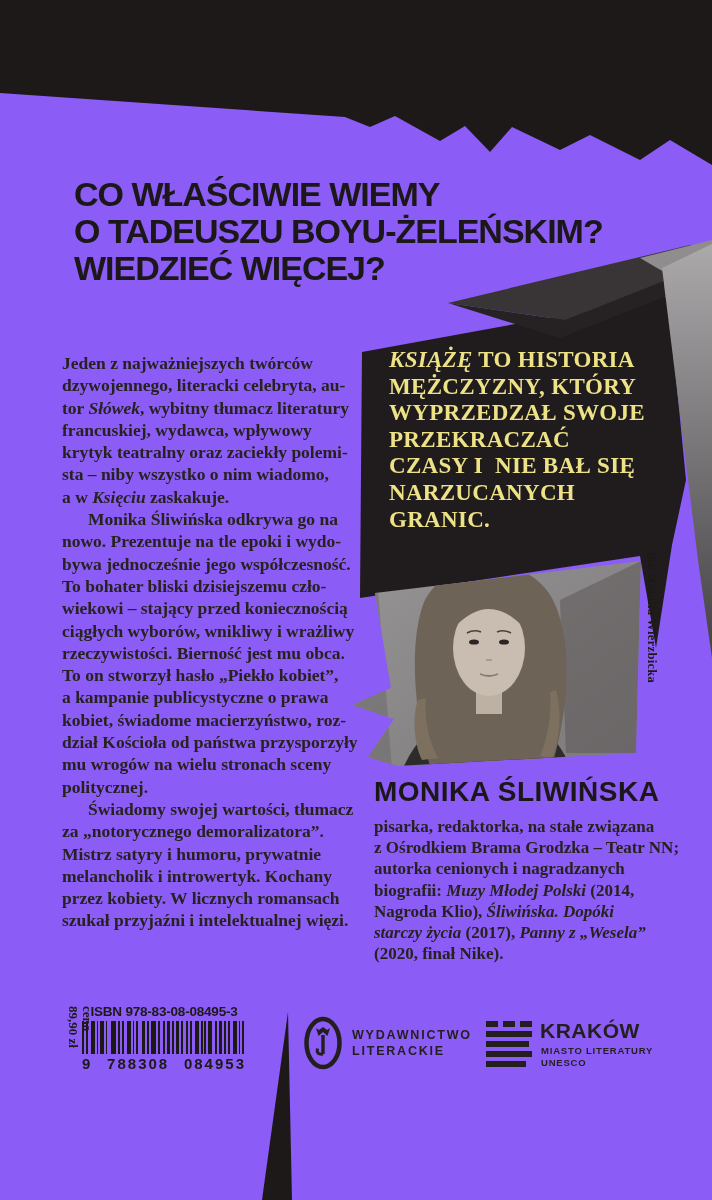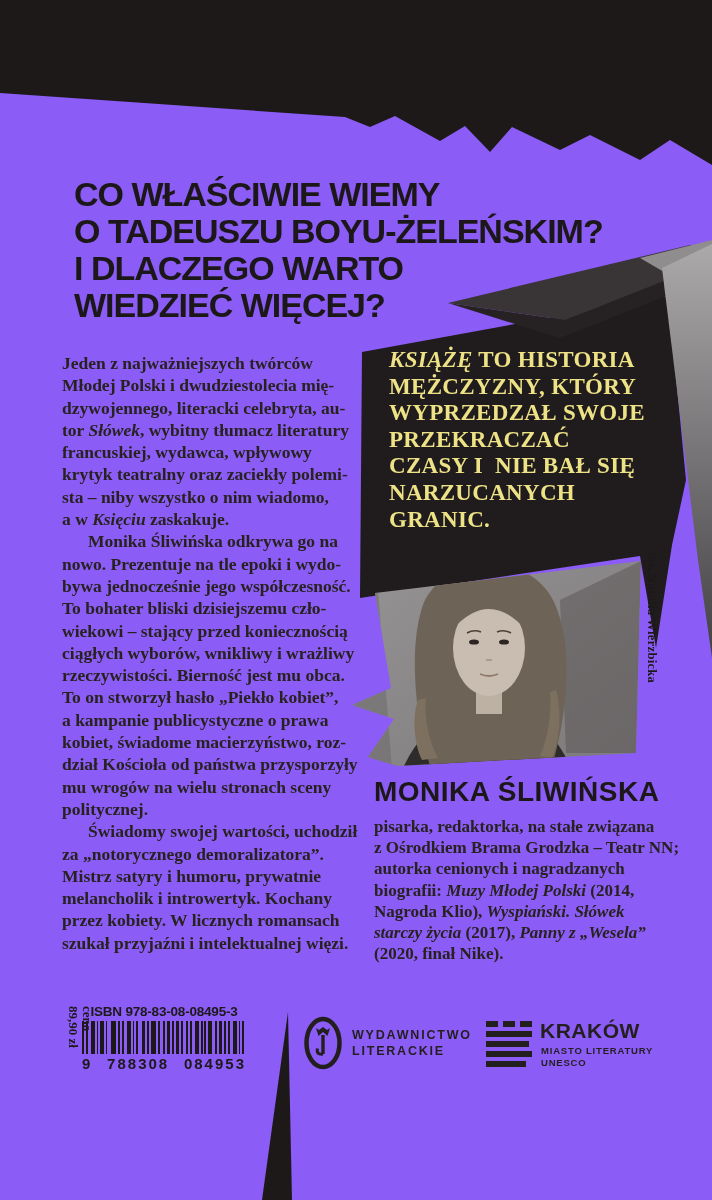--- a/index.html
+++ b/index.html
@@ -158,28 +158,26 @@
       <rect x="0" y="10" width="46" height="6" fill="#231f1e"></rect>
       <rect x="0" y="20" width="43" height="6" fill="#231f1e"></rect>
       <rect x="0" y="30" width="46" height="6" fill="#231f1e"></rect>
       <rect x="0" y="40" width="40" height="6" fill="#231f1e"></rect>
     </g>
   </svg>
 
   <div id="heading" class="abs lines">
       <div class="ln">CO WŁAŚCIWIE WIEMY</div>
       <div class="ln">O TADEUSZU BOYU-ŻELEŃSKIM?</div>
-      <div class="ln">I DLACZEGO WARTO</div>
       <div class="ln">WIEDZIEĆ WIĘCEJ?</div>
     </div>
 
   <div id="intro" class="abs">
     <div class="para lines">
         <div class="ln">Jeden z najważniejszych twórców</div>
-        <div class="ln">Młodej Polski i dwudziestolecia mię-</div>
         <div class="ln">dzywojennego, literacki celebryta, au-</div>
         <div class="ln">tor <i>Słówek</i>, wybitny tłumacz literatury</div>
         <div class="ln">francuskiej, wydawca, wpływowy</div>
         <div class="ln">krytyk teatralny oraz zaciekły polemi-</div>
         <div class="ln">sta – niby wszystko o nim wiadomo,</div>
         <div class="ln">a w <i>Księciu</i> zaskakuje.</div>
       </div>
     <div class="para ind lines">
         <div class="ln">Monika Śliwińska odkrywa go na</div>
         <div class="ln">nowo. Prezentuje na tle epoki i wydo-</div>
@@ -189,21 +187,21 @@
         <div class="ln">ciągłych wyborów, wnikliwy i wrażliwy</div>
         <div class="ln">rzeczywistości. Bierność jest mu obca.</div>
         <div class="ln">To on stworzył hasło „Piekło kobiet”,</div>
         <div class="ln">a kampanie publicystyczne o prawa</div>
         <div class="ln">kobiet, świadome macierzyństwo, roz-</div>
         <div class="ln">dział Kościoła od państwa przysporzyły</div>
         <div class="ln">mu wrogów na wielu stronach sceny</div>
         <div class="ln">politycznej.</div>
       </div>
     <div class="para ind lines">
-        <div class="ln">Świadomy swojej wartości, uchodził</div>
+        <div class="ln">Świadomy swojej wartości, tłumacz</div>
         <div class="ln">za „notorycznego demoralizatora”.</div>
         <div class="ln">Mistrz satyry i humoru, prywatnie</div>
         <div class="ln">melancholik i introwertyk. Kochany</div>
         <div class="ln">przez kobiety. W licznych romansach</div>
         <div class="ln">szukał przyjaźni i intelektualnej więzi.</div>
       </div>
   </div>
 
   <div id="quote" class="abs lines">
       <div class="ln"><i>KSIĄŻĘ</i> TO HISTORIA</div>
@@ -217,21 +215,21 @@
 
   <div id="photo-credit" class="abs">fot. Natalia Wierzbicka</div>
 
   <div id="author-name" class="abs">MONIKA ŚLIWIŃSKA</div>
 
   <div id="author-bio" class="abs lines">
       <div class="ln">pisarka, redaktorka, na stałe związana</div>
       <div class="ln">z Ośrodkiem Brama Grodzka – Teatr NN;</div>
       <div class="ln">autorka cenionych i nagradzanych</div>
       <div class="ln">biografii: <i>Muzy Młodej Polski</i> (2014,</div>
-      <div class="ln">Nagroda Klio), <i>Wyspiański. Słówek</i></div>
+      <div class="ln">Nagroda Klio), <i>Śliwińska. Dopóki</i></div>
       <div class="ln"><i>starczy życia</i> (2017), <i>Panny z „Wesela”</i></div>
       <div class="ln">(2020, finał Nike).</div>
     </div>
 
   <div id="price" class="abs lines"><div class="ln">cena</div><div class="ln">89,90 zł</div></div>
 
   <div id="isbn-block" class="abs">
     <div id="isbn-label">ISBN 978-83-08-08495-3</div>
     <div id="barcode"><span class="bar" style="width:1.8px"></span><span class="bar sp" style="width:1.8px"></span><span class="bar" style="width:1.8px"></span><span class="bar sp" style="width:3.6px"></span><span class="bar" style="width:3.6px"></span><span class="bar sp" style="width:1.8px"></span><span class="bar" style="width:1.8px"></span><span class="bar sp" style="width:1.8px"></span><span class="bar" style="width:3.6px"></span><span class="bar sp" style="width:1.8px"></span><span class="bar" style="width:1.8px"></span><span class="bar sp" style="width:3.6px"></span><span class="bar" style="width:5.4px"></span><span class="bar sp" style="width:1.8px"></span><span class="bar" style="width:1.8px"></span><span class="bar sp" style="width:1.8px"></span><span class="bar" style="width:1.8px"></span><span class="bar sp" style="width:3.6px"></span><span class="bar" style="width:3.6px"></span><span class="bar sp" style="width:1.8px"></span><span class="bar" style="width:1.8px"></span><span class="bar sp" style="width:1.8px"></span><span class="bar" style="width:1.8px"></span><span class="bar sp" style="width:3.6px"></span><span class="bar" style="width:3.6px"></span><span class="bar sp" style="width:1.8px"></span><span class="bar" style="width:1.8px"></span><span class="bar sp" style="width:1.8px"></span><span class="bar" style="width:5.4px"></span><span class="bar sp" style="width:1.8px"></span><span class="bar" style="width:1.8px"></span><span class="bar sp" style="width:3.6px"></span><span class="bar" style="width:1.8px"></span><span class="bar sp" style="width:1.8px"></span><span class="bar" style="width:3.6px"></span><span class="bar sp" style="width:1.8px"></span><span class="bar" style="width:1.8px"></span><span class="bar sp" style="width:1.8px"></span><span class="bar" style="width:3.6px"></span><span class="bar sp" style="width:1.8px"></span><span class="bar" style="width:1.8px"></span><span class="bar sp" style="width:3.6px"></span><span class="bar" style="width:1.8px"></span><span class="bar sp" style="width:1.8px"></span><span class="bar" style="width:1.8px"></span><span class="bar sp" style="width:3.6px"></span><span class="bar" style="width:3.6px"></span><span class="bar sp" style="width:1.8px"></span><span class="bar" style="width:1.8px"></span><span class="bar sp" style="width:1.8px"></span><span class="bar" style="width:1.8px"></span><span class="bar sp" style="width:1.8px"></span><span class="bar" style="width:3.6px"></span><span class="bar sp" style="width:3.6px"></span><span class="bar" style="width:1.8px"></span><span class="bar sp" style="width:1.8px"></span><span class="bar" style="width:3.6px"></span><span class="bar sp" style="width:1.8px"></span><span class="bar" style="width:1.8px"></span><span class="bar sp" style="width:1.8px"></span><span class="bar" style="width:1.8px"></span><span class="bar sp" style="width:3.6px"></span><span class="bar" style="width:3.6px"></span><span class="bar sp" style="width:1.8px"></span><span class="bar" style="width:1.8px"></span><span class="bar sp" style="width:1.8px"></span><span class="bar" style="width:1.8px"></span><span class="bar sp" style="width:1.8px"></span></div>
     <div id="barcode-digits">

